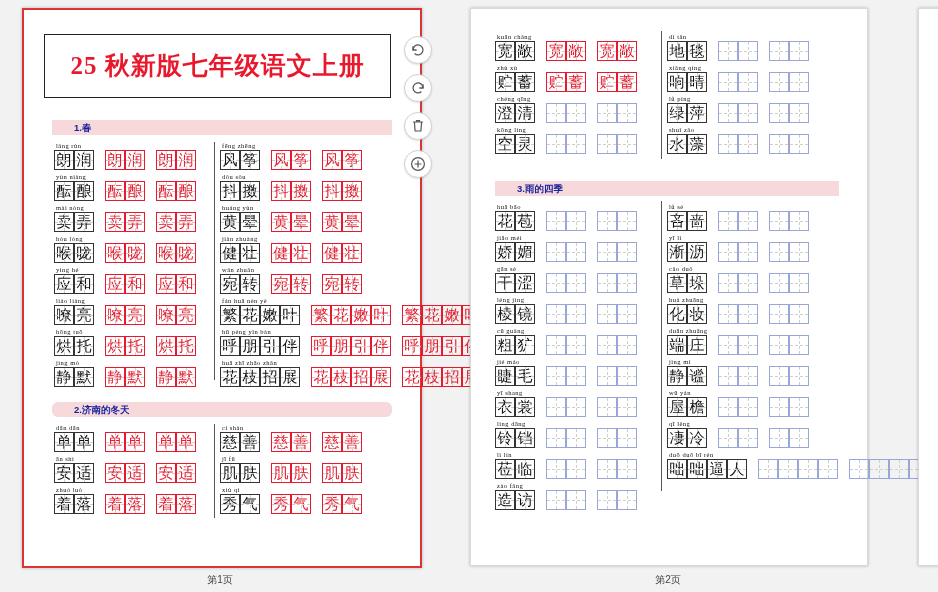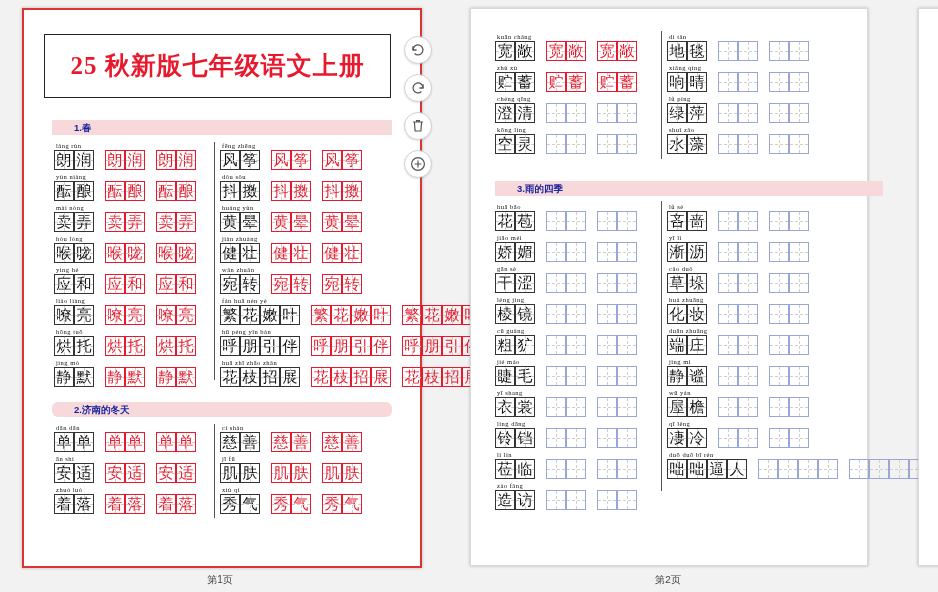--- a/index.html
+++ b/index.html
@@ -16,21 +16,21 @@
     box-shadow:0 0 3px rgba(0,0,0,0.25);
   }
   #page1{left:22px;top:8px;width:396px;height:556px;border:2px solid #d33;}
   #page2{left:470px;top:8px;width:396px;height:556px;border:1px solid #d9d9d9;}
   #page3{left:918px;top:8px;width:60px;height:556px;border:1px solid #d9d9d9;}
   .page-label{
     position:absolute;
     font-size:10px;color:#444;text-align:center;width:120px;
   }
   #label1{left:160px;top:573px;}
-  #label2{left:608px;top:573px;font-family:Liberation Mono, monospace;}
+  #label2{left:608px;top:573px;}
 
   
   .title-box{
     position:absolute;left:20px;top:24px;width:345px;height:62px;
     border:1.5px solid #222;background:#fff;
     display:flex;flex-direction:row;align-items:center;justify-content:center;
   }
   .title-main{
     color:#e8192c;font-size:25px;font-weight:bold;letter-spacing:1px;
     font-family:"Liberation Serif", serif;
@@ -648,21 +648,21 @@
           </div>
           <div class="w empty">
             <div class="box cell-grid"></div>
             <div class="box cell-grid"></div>
           </div>
         </div>
       </div>
     </div>
   <div class="divider" style="left:190px;top:22px;height:128px;"></div>
 
-  <div class="sec-bar" style="left:24px;top:172px;width:388px;">3.雨的四季</div>
+  <div class="sec-bar" style="left:24px;top:172px;width:344px;">3.雨的四季</div>
 
   <div class="col" id="p2c3" style="left:24px;top:194px;">
       <div class="entry">
         <div class="pinyin">huā bāo</div>
         <div class="row">
           <div class="w black">
             <div class="box cell-grid">花</div>
             <div class="box cell-grid">苞</div>
           </div>
           <div class="w empty">

